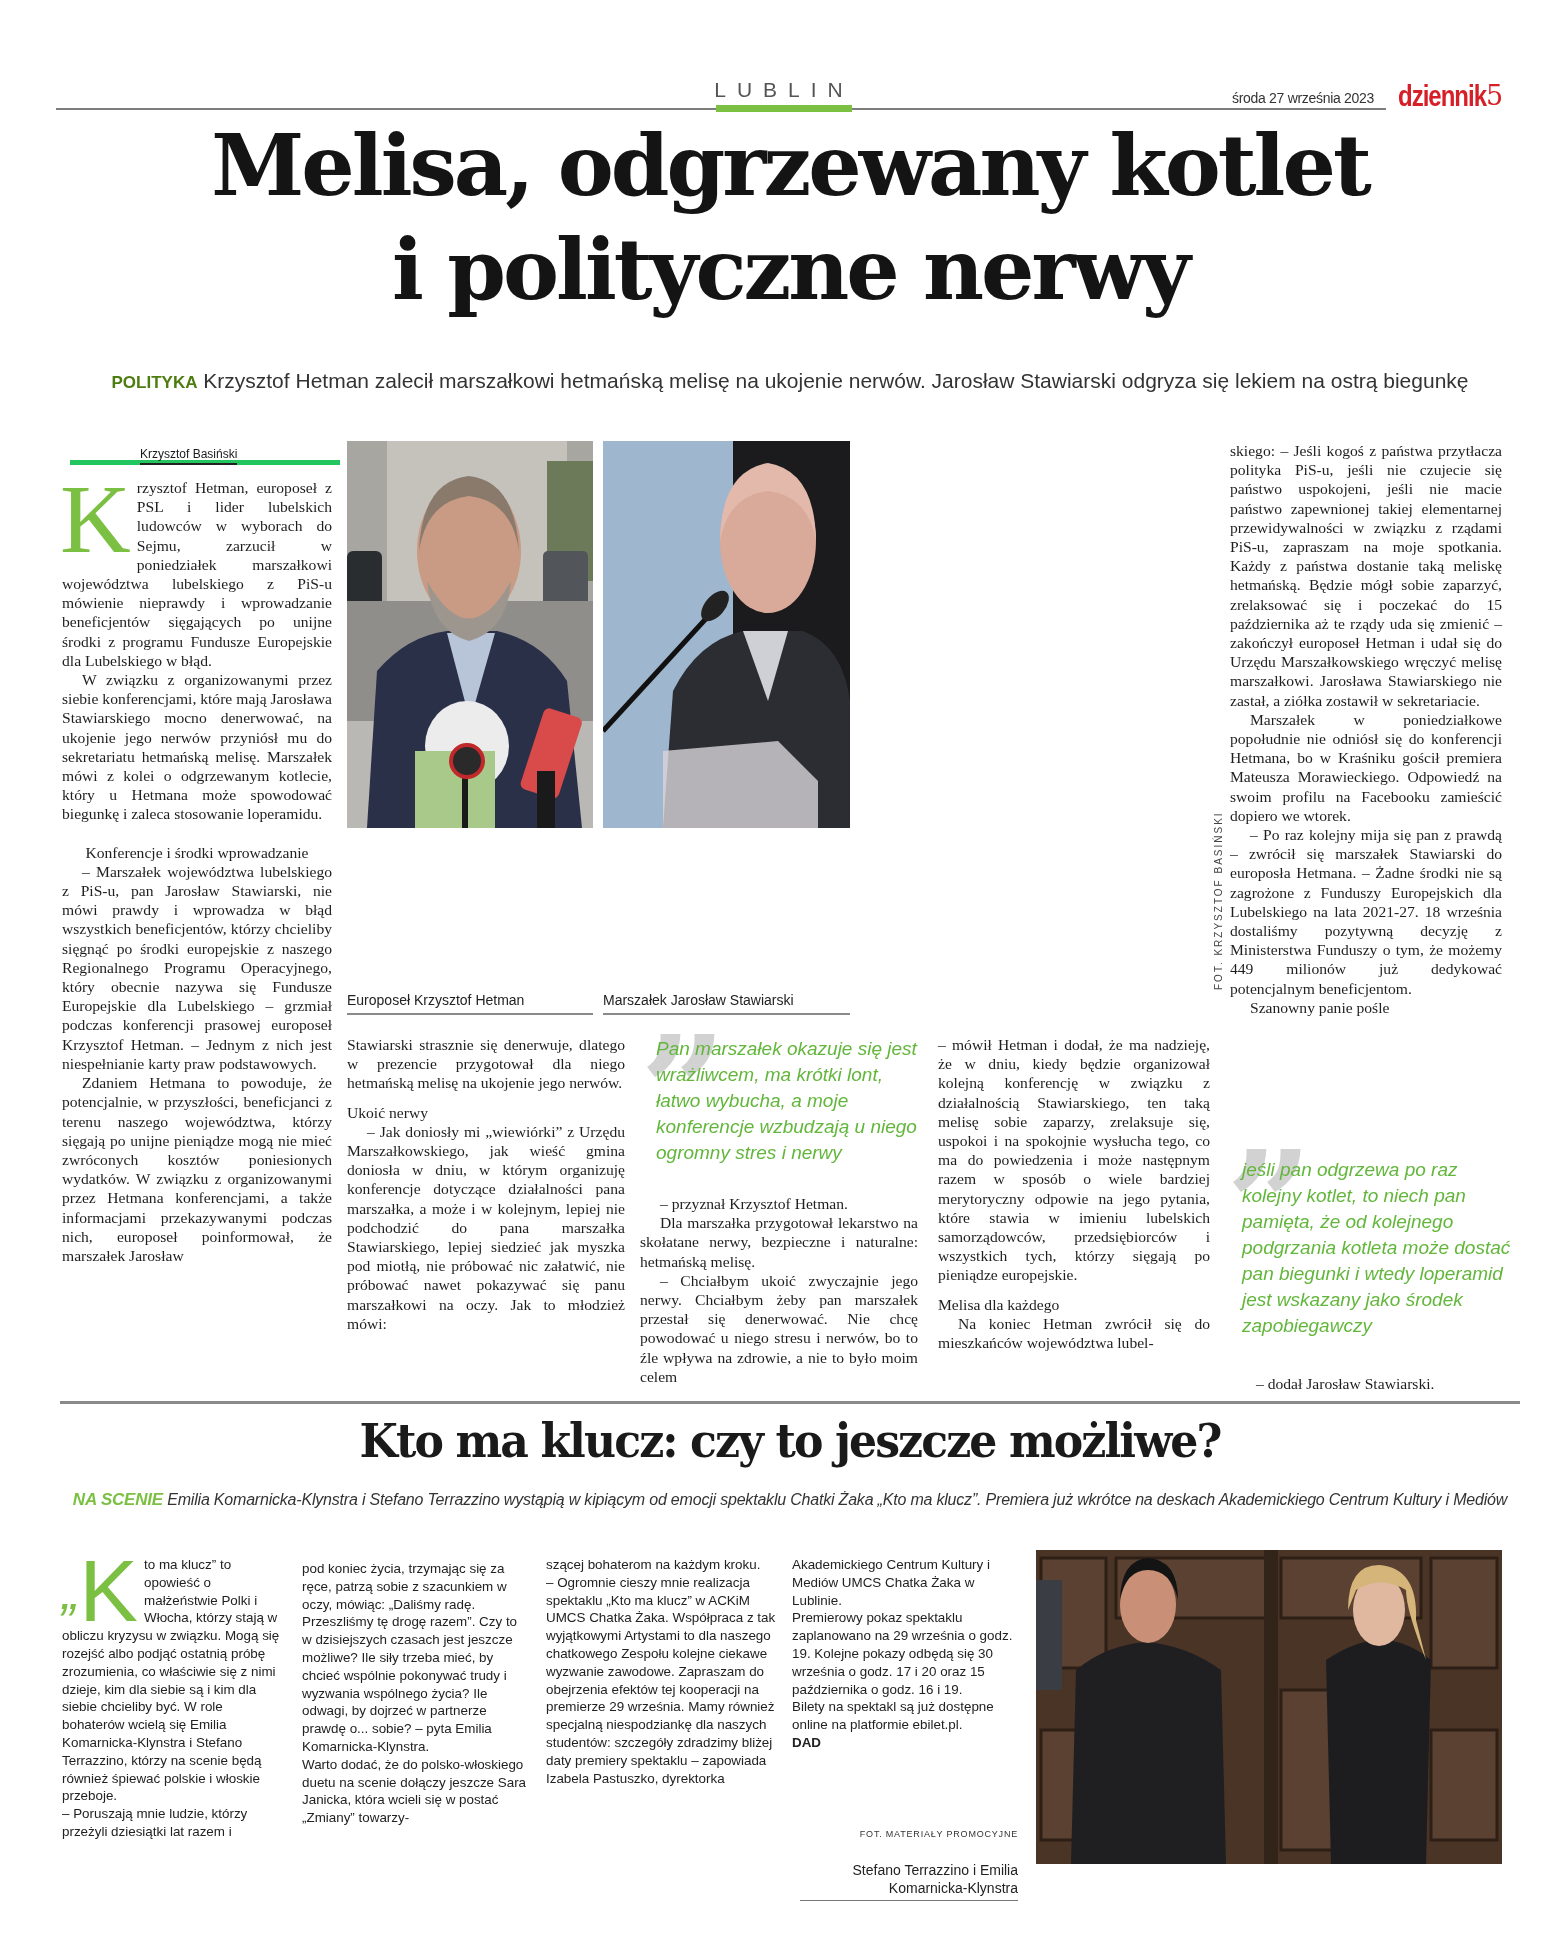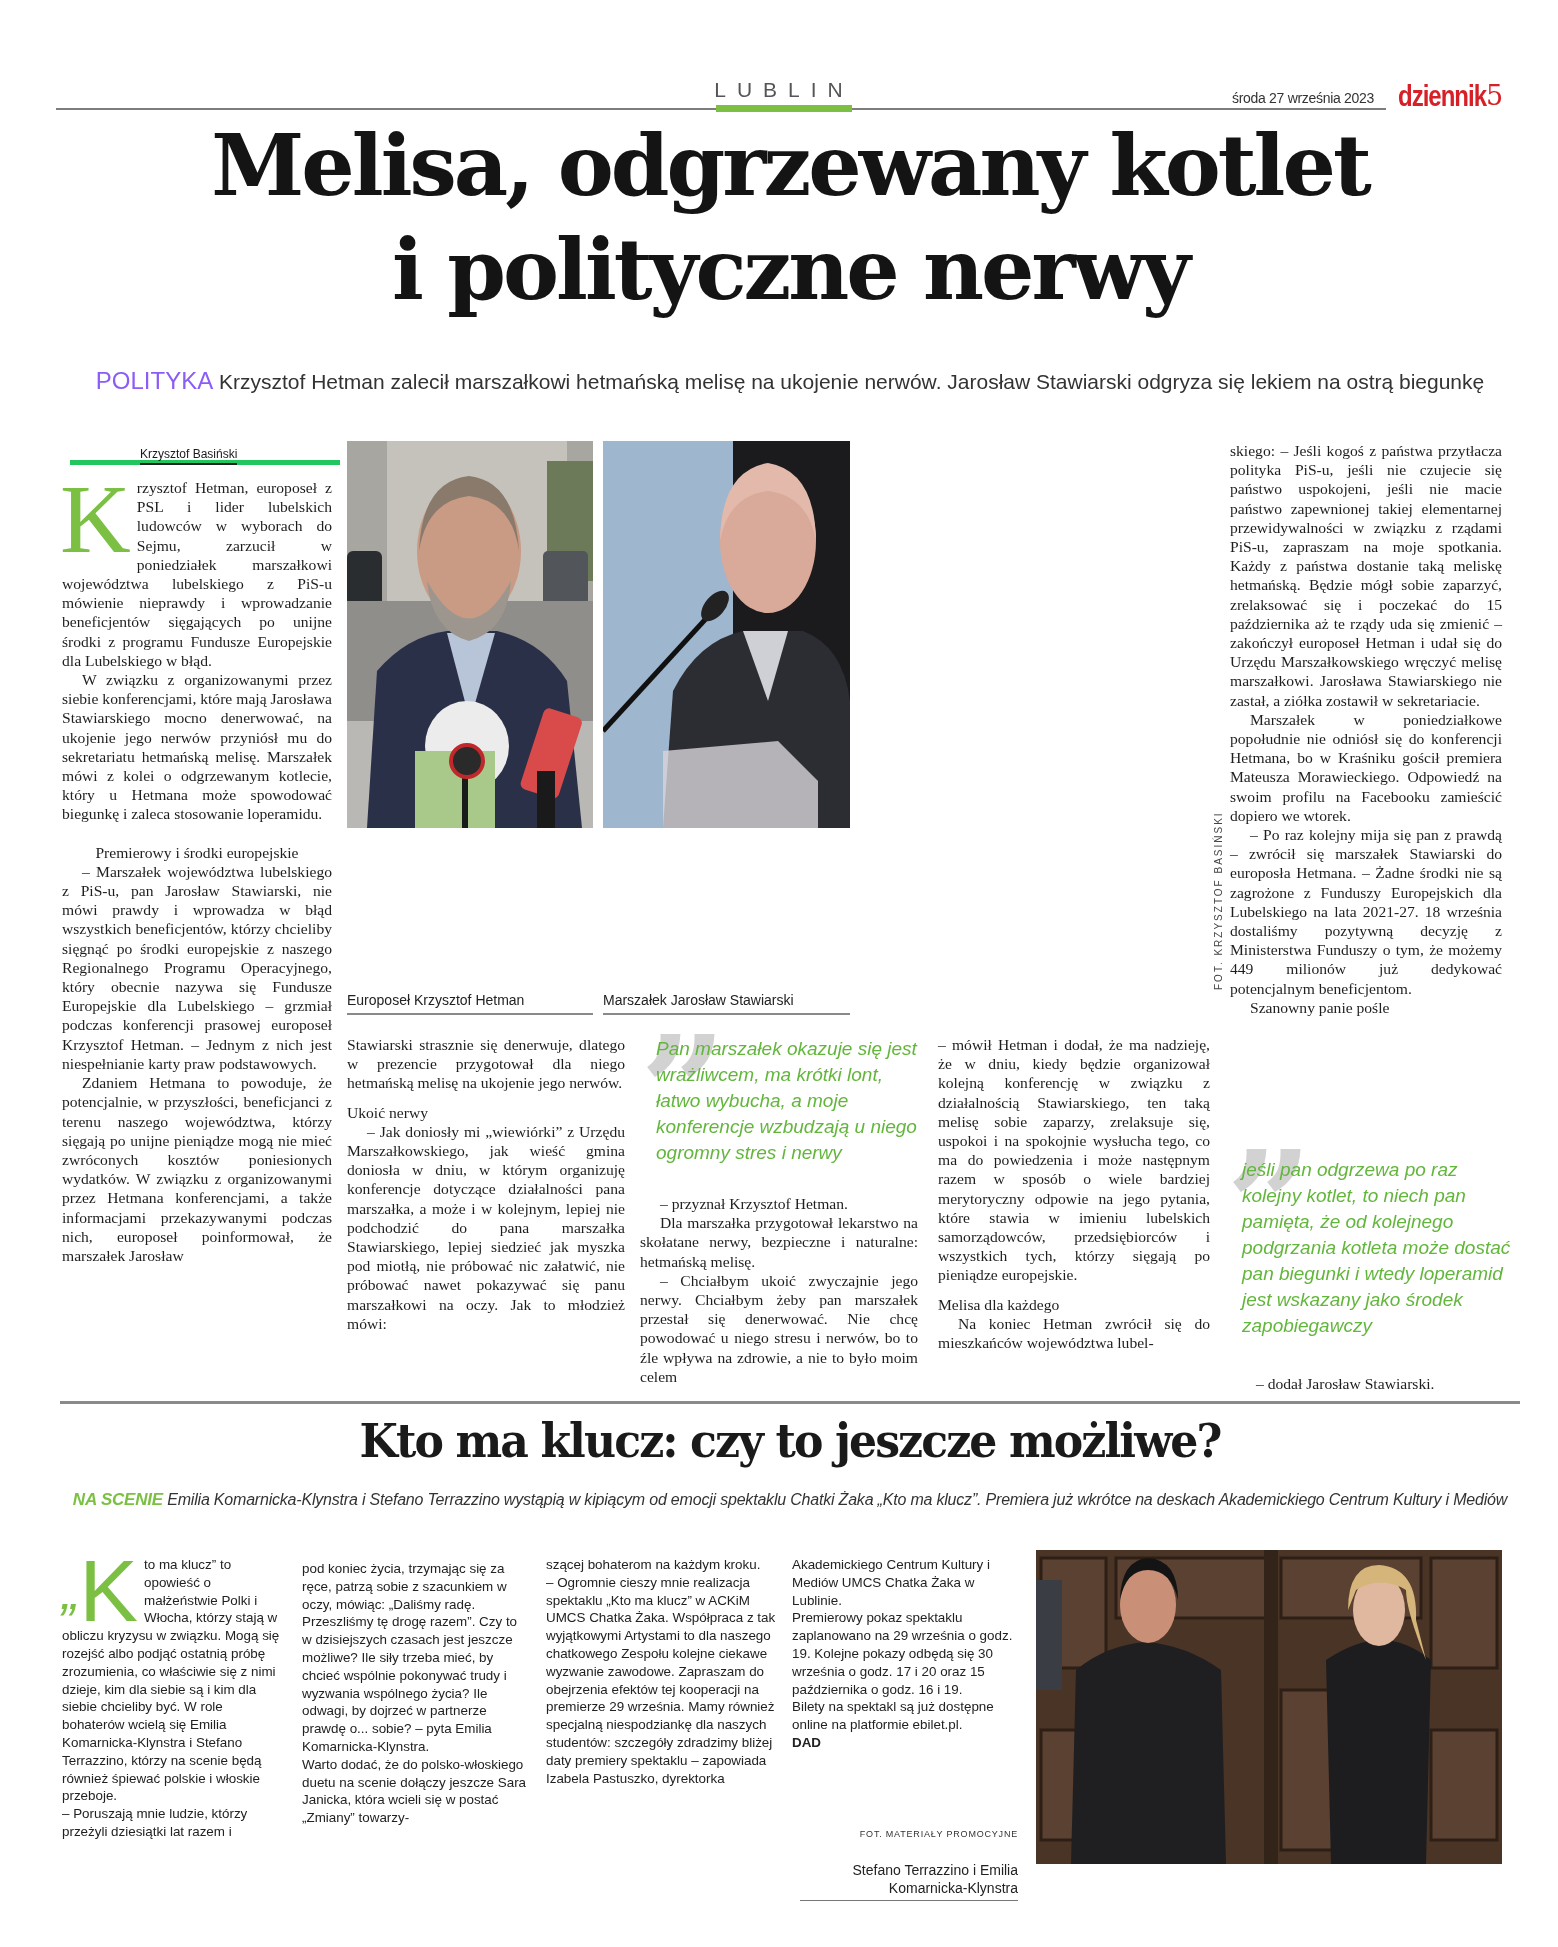--- a/index.html
+++ b/index.html
@@ -10,21 +10,21 @@
   
   .section-tag { left: 714px; top: 78px; width: 140px; text-align: center; font-family: "Liberation Sans", sans-serif; font-size: 21px; letter-spacing: 11px; color: #555; font-weight: 300; }
   .section-bar { left: 716px; top: 105px; width: 136px; height: 7px; background: #7bc043; }
   .header-line { left: 56px; top: 108px; width: 1330px; height: 2px; background: #7d7d7d; }
   .date { left: 1232px; top: 90px; font-family: "Liberation Sans", sans-serif; font-size: 14px; color: #333; letter-spacing: -0.3px; }
   .logo { left: 1398px; top: 82px; font-family: "Liberation Sans", sans-serif; font-weight: bold; font-size: 24px; color: #d61f26; letter-spacing: -1px; transform: scaleY(1.2); }
   .pagenum { left: 1486px; top: 80px; font-family: "DejaVu Serif", serif; font-size: 27px; color: #d61f26; }
 
   .headline { left: 60px; top: 114px; width: 1460px; text-align: center; font-family: "DejaVu Serif", serif; font-weight: bold; font-size: 84px; line-height: 104px; letter-spacing: -3px; color: #141414; }
   .lead { left: 60px; top: 368px; width: 1460px; text-align: center; font-family: "Liberation Sans", sans-serif; font-size: 21px; line-height: 25px; color: #333; }
-  .lead .kicker { color: #8b5cf6; font-weight: normal; font-size: 24px; }
+  .lead .kicker { color: #4d7c0f; font-weight: bold; font-size: 17px; }
 
   
   .byline { left: 70px; top: 443px; width: 270px; height: 22px; border-bottom: 5px solid #22c55e; font-family: "Liberation Sans", sans-serif; font-size: 12px; }
   .byline span { position: absolute; left: 70px; top: 3px; border-bottom: 2px solid #222; line-height: 17px; }
 
   
   .col { position: absolute; font-family: "Liberation Serif", serif; font-size: 15.6px; line-height: 19.2px; text-align: justify; color: #1e1e1e; hyphens: auto; }
   .col p { text-indent: 20px; }
   .col p.noind { text-indent: 0; }
   .col h4 { font-family: "Liberation Serif", serif; font-weight: normal; font-size: 15.6px; margin-top: 10px; }
@@ -70,21 +70,21 @@
   <span>Krzysztof Hetman zalecił marszałkowi hetmańską melisę na ukojenie nerwów. Jarosław Stawiarski odgryza się lekiem na ostrą biegunkę</span>
 </div>
 
 <div class="abs byline">
   <span>Krzysztof Basiński</span>
 </div>
 
 <div class="col" style="left:62px; top:478px; width:270px;">
   <p class="noind"><span class="dropcap">K</span><span>rzysztof Hetman, europoseł z PSL i lider lubelskich ludowców w wyborach do Sejmu, zarzucił w poniedziałek marszałkowi województwa lubelskiego z PiS-u mówienie nieprawdy i wprowadzanie beneficjentów sięgających po unijne środki z programu Fundusze Europejskie dla Lubelskiego w błąd.</span></p>
   <p>W związku z organizowanymi przez siebie konferencjami, które mają Jarosława Stawiarskiego mocno denerwować, na ukojenie jego nerwów przyniósł mu do sekretariatu hetmańską melisę. Marszałek mówi z kolei o odgrzewanym kotlecie, który u Hetmana może spowodować biegunkę i zaleca stosowanie loperamidu.</p>
-  <p class="noind" style="text-align:center; margin-top:19px;">Premierowy i środki europejskie</p>
+  <p class="noind" style="text-align:center; margin-top:19px;">Konferencje i środki wprowadzanie</p>
   <p>– Marszałek województwa lubelskiego z PiS-u, pan Jarosław Stawiarski, nie mówi prawdy i wprowadza w błąd wszystkich beneficjentów, którzy chcieliby sięgnąć po środki europejskie z naszego Regionalnego Programu Operacyjnego, który obecnie nazywa się Fundusze Europejskie dla Lubelskiego – grzmiał podczas konferencji prasowej europoseł Krzysztof Hetman. – Jednym z nich jest niespełnianie karty praw podstawowych.</p>
   <p>Zdaniem Hetmana to powoduje, że potencjalnie, w przyszłości, beneficjanci z terenu naszego województwa, którzy sięgają po unijne pieniądze mogą nie mieć zwróconych kosztów poniesionych wydatków. W związku z organizowanymi przez Hetmana konferencjami, a także informacjami przekazywanymi podczas nich, europoseł poinformował, że marszałek Jarosław</p>
 </div>
 
 <div class="photo" style="left:347px; top:441px; width:246px; height:387px;">
   <svg width="246" height="387" viewBox="0 0 246 387">
     <rect width="246" height="387" fill="#b9b8b4"></rect>
     <rect x="0" y="0" width="246" height="160" fill="#a8a6a0"></rect>
     <rect x="40" y="0" width="180" height="170" fill="#c4c2bb"></rect>
     <rect x="200" y="20" width="46" height="120" fill="#6d7a5a"></rect>

